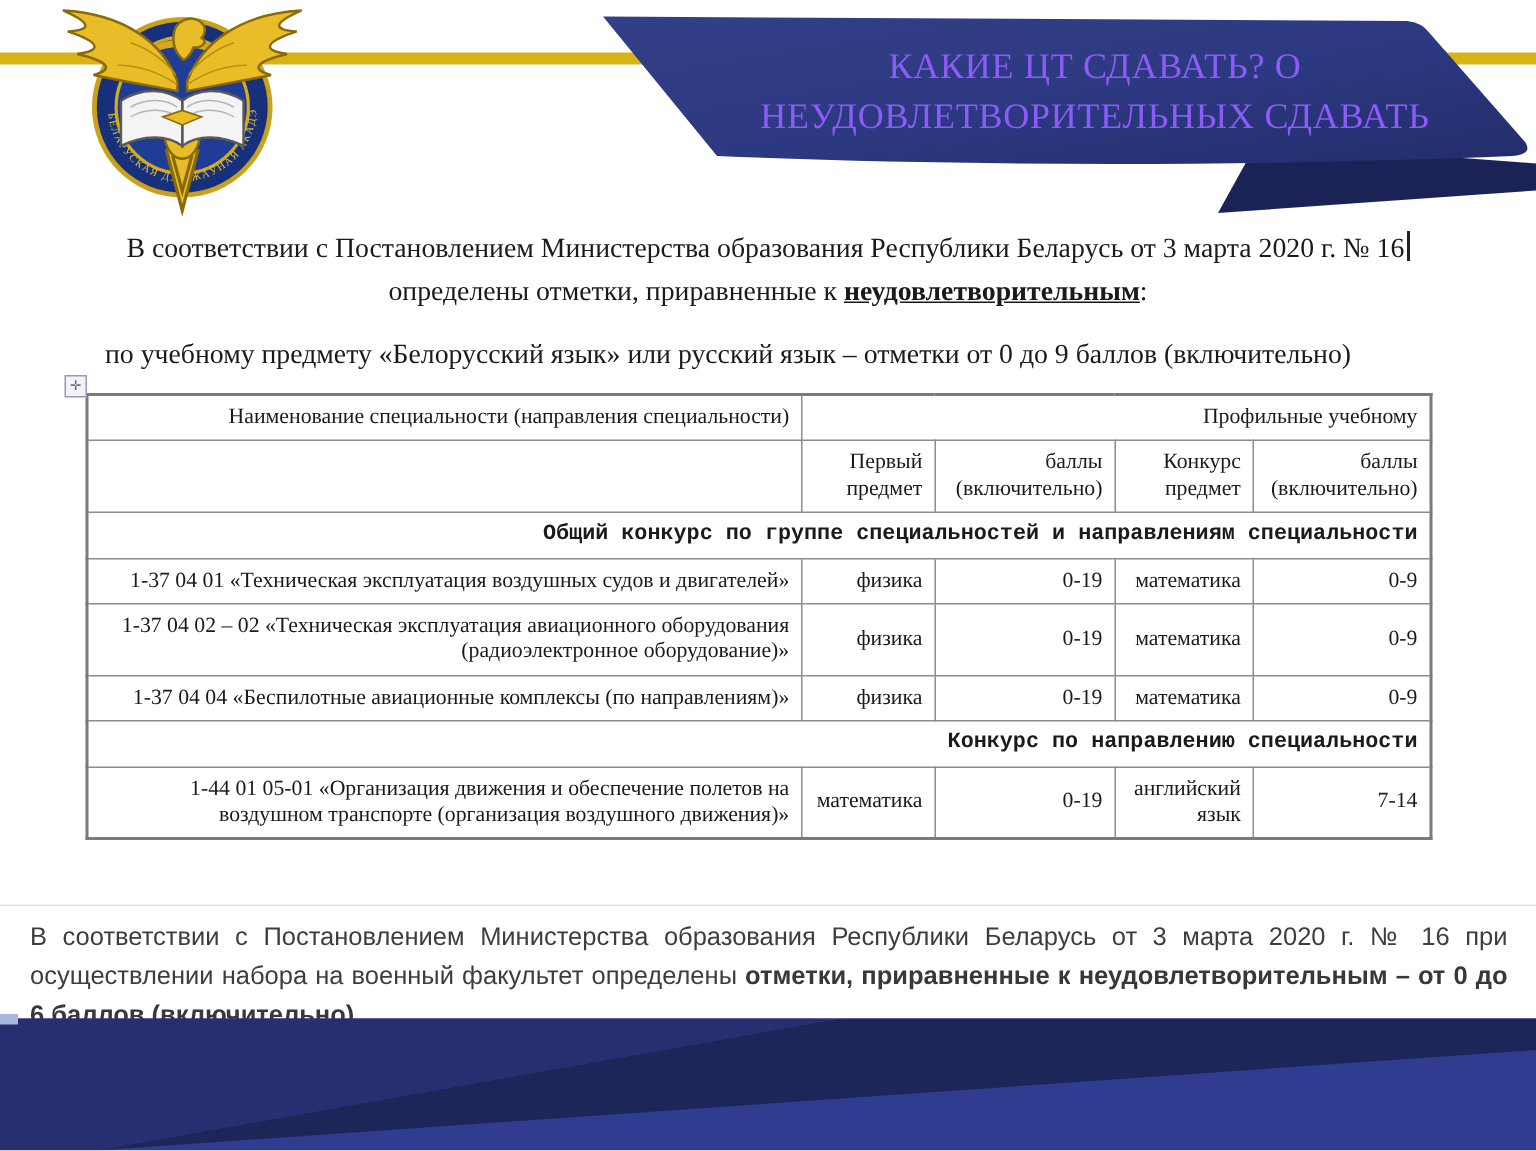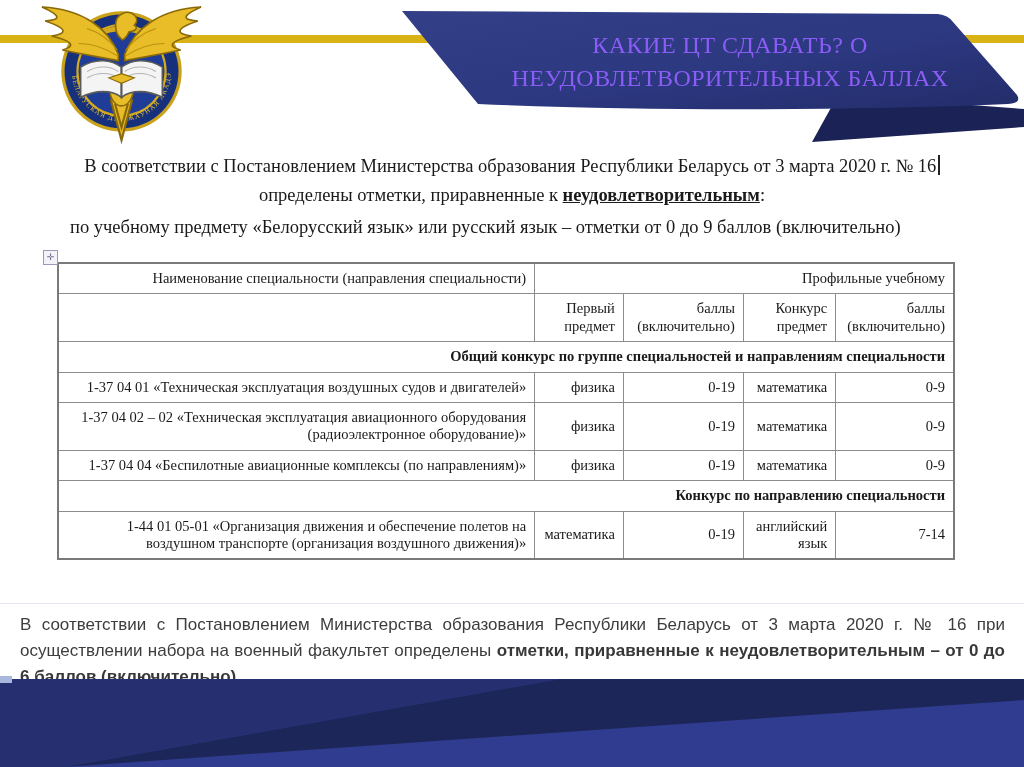--- a/index.html
+++ b/index.html
@@ -14,27 +14,27 @@
   
   .banner-svg{position:absolute;left:390px;top:5px;width:634px;height:145px;z-index:2;}
   .banner-title{
     position:absolute;left:455px;top:29px;width:550px;z-index:3;
     text-align:center;color:#8b5cf6;font-size:24px;line-height:33px;letter-spacing:.5px;
   }
   
   .intro{position:absolute;left:40px;top:152px;width:944px;text-align:center;font-size:18.5px;line-height:29px;}
   .intro .bold-u{font-weight:bold;text-decoration:underline;}
   .caret{display:inline-block;width:1.5px;height:20px;background:#222;vertical-align:-3px;margin-left:2px;}
-  .subject-note{position:absolute;left:70px;top:217px;width:930px;font-size:18.5px;text-align:left;}
+  .subject-note{position:absolute;left:70px;top:227px;width:930px;font-size:18.5px;text-align:left;}
   
   .tbl-wrap{position:absolute;left:57px;top:262px;width:898px;z-index:1;}
   table.spec{border-collapse:collapse;width:100%;font-size:14.5px;line-height:1.2;table-layout:fixed;}
   table.spec td{border:1px solid #8c8c8c;text-align:right;vertical-align:middle;padding:6px 8px;}
   table.spec{border:2px solid #7a7a7a;}
-  td.section{font-weight:bold;padding:8px 4px;}
+  td.section{font-weight:bold;padding:8px 4px;font-family:Liberation Mono, monospace;}
   .tbl-handle{
     position:absolute;left:-14px;top:-12px;width:13px;height:13px;border:1px solid #9a9ab8;
     background:#f2f2f8;color:#6b6b8a;font-size:9px;line-height:12px;text-align:center;cursor:move;
   }
   
   .divider{position:absolute;left:0;top:603px;width:1024px;height:1px;background:#e3e6ef;}
   .bottom-note{
     position:absolute;left:20px;top:612px;width:985px;
     font-family:"Liberation Sans","DejaVu Sans",sans-serif;font-size:17px;line-height:26px;
     color:#3d3d3d;text-align:justify;
@@ -90,21 +90,21 @@
         <stop offset="0" stop-color="#333f86"></stop>
         <stop offset="0.55" stop-color="#2c3880"></stop>
         <stop offset="1" stop-color="#232d6b"></stop>
       </linearGradient>
     </defs>
     <path d="M448,90 L634,104 L634,122 L422,137 Z" fill="#1b2256"></path>
     <path d="M12,6 L548,9 Q558,10 563,17 L627,90 Q632,98 618,99 C450,106 250,106 88,99 Z" fill="url(#bannerGrad)"></path>
   </svg>
   <div class="banner-title">
     <div>КАКИЕ ЦТ СДАВАТЬ? О</div>
-    <div>НЕУДОВЛЕТВОРИТЕЛЬНЫХ БАЛЛАХ</div>
+    <div>НЕУДОВЛЕТВОРИТЕЛЬНЫХ СДАВАТЬ</div>
   </div>
 
   <div class="intro">
     <div><span>В соответствии с Постановлением Министерства образования Республики Беларусь от 3 марта 2020 г. № 16</span><span class="caret"></span></div>
     <div><span>определены отметки, приравненные к </span><span class="bold-u">неудовлетворительным</span><span>:</span></div>
   </div>
 
   <div class="subject-note">по учебному предмету «Белорусский язык» или русский язык – отметки от 0 до 9 баллов (включительно)</div>
 
   <div class="tbl-wrap">

